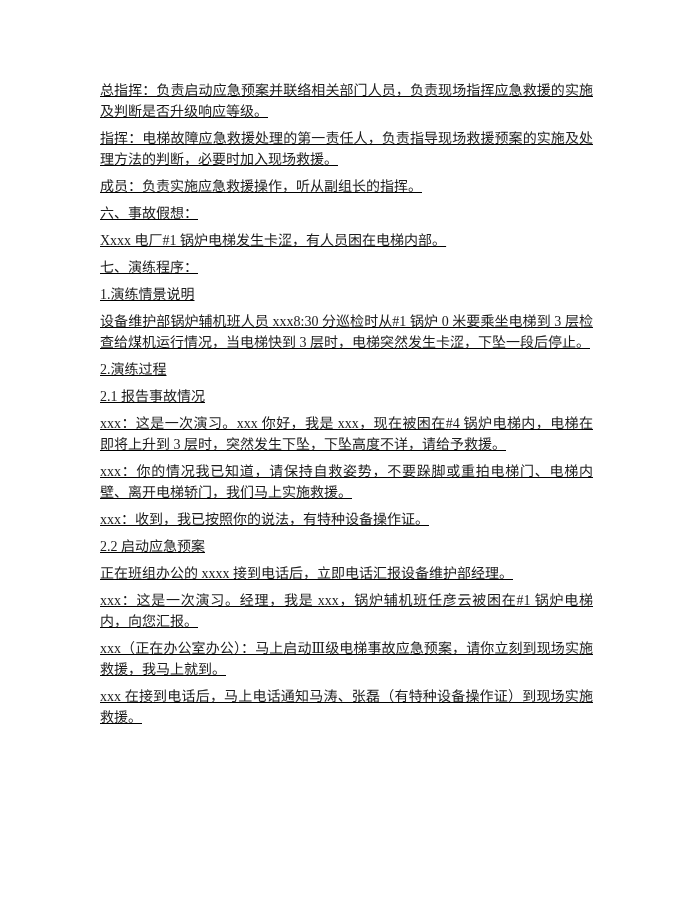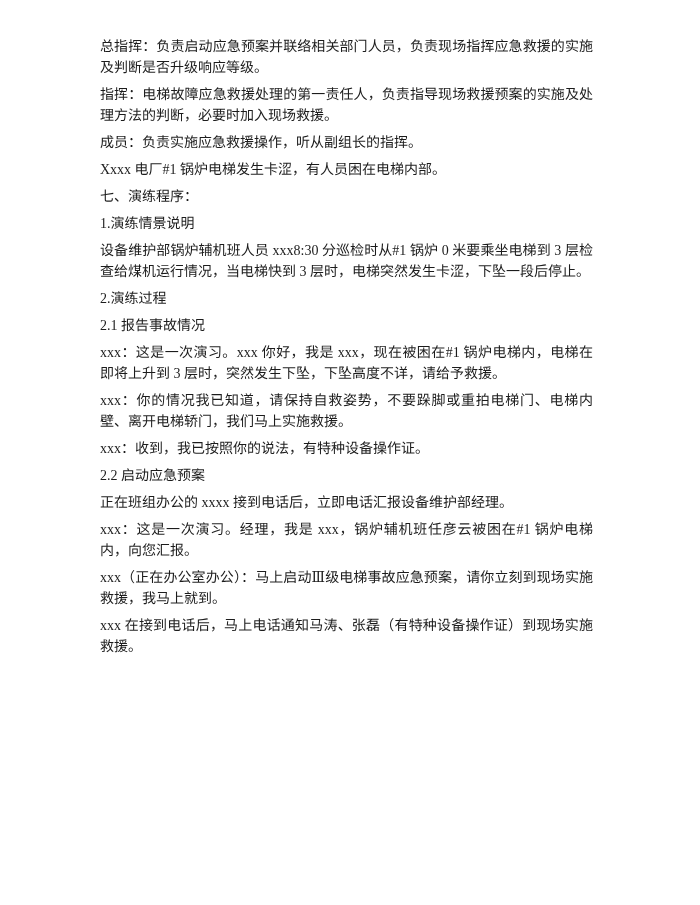--- a/index.html
+++ b/index.html
@@ -11,46 +11,48 @@
     width: 700px;
     height: 905px;
     overflow: hidden;
     font-family: "Liberation Serif", "DejaVu Serif", serif;
   }
   .doc-page {
     box-sizing: border-box;
     width: 700px;
     height: 905px;
     background: #ffffff;
-    padding: 36px 107px 0 100px;
+    padding: 80px 107px 0 100px;
+    text-decoration: underline;
   }
   .doc-page p {
     margin: 0 0 6px 0;
     font-size: 14px;
     line-height: 21px;
     color: #1c1c1c;
     text-align: justify;
     word-break: break-word;
     font-family: "Liberation Serif", "DejaVu Serif", serif;
   }
 </style>
 </head>
 <body>
 
 <div class="doc-page">
   <p>总指挥：负责启动应急预案并联络相关部门人员，负责现场指挥应急救援的实施及判断是否升级响应等级。</p>
   <p>指挥：电梯故障应急救援处理的第一责任人，负责指导现场救援预案的实施及处理方法的判断，必要时加入现场救援。</p>
   <p>成员：负责实施应急救援操作，听从副组长的指挥。</p>
+  <p>六、事故假想：</p>
   <p>Xxxx 电厂#1 锅炉电梯发生卡涩，有人员困在电梯内部。</p>
   <p>七、演练程序：</p>
   <p>1.演练情景说明</p>
   <p>设备维护部锅炉辅机班人员 xxx8:30 分巡检时从#1 锅炉 0 米要乘坐电梯到 3 层检查给煤机运行情况，当电梯快到 3 层时，电梯突然发生卡涩，下坠一段后停止。</p>
   <p>2.演练过程</p>
   <p>2.1 报告事故情况</p>
-  <p>xxx：这是一次演习。xxx 你好，我是 xxx，现在被困在#1 锅炉电梯内，电梯在即将上升到 3 层时，突然发生下坠，下坠高度不详，请给予救援。</p>
+  <p>xxx：这是一次演习。xxx 你好，我是 xxx，现在被困在#4 锅炉电梯内，电梯在即将上升到 3 层时，突然发生下坠，下坠高度不详，请给予救援。</p>
   <p>xxx：你的情况我已知道，请保持自救姿势，不要跺脚或重拍电梯门、电梯内壁、离开电梯轿门，我们马上实施救援。</p>
   <p>xxx：收到，我已按照你的说法，有特种设备操作证。</p>
   <p>2.2 启动应急预案</p>
   <p>正在班组办公的 xxxx 接到电话后，立即电话汇报设备维护部经理。</p>
   <p>xxx：这是一次演习。经理，我是 xxx，锅炉辅机班任彦云被困在#1 锅炉电梯内，向您汇报。</p>
   <p>xxx（正在办公室办公）：马上启动Ⅲ级电梯事故应急预案，请你立刻到现场实施救援，我马上就到。</p>
   <p>xxx 在接到电话后，马上电话通知马涛、张磊（有特种设备操作证）到现场实施救援。</p>
 </div>
 
 </body></html>

